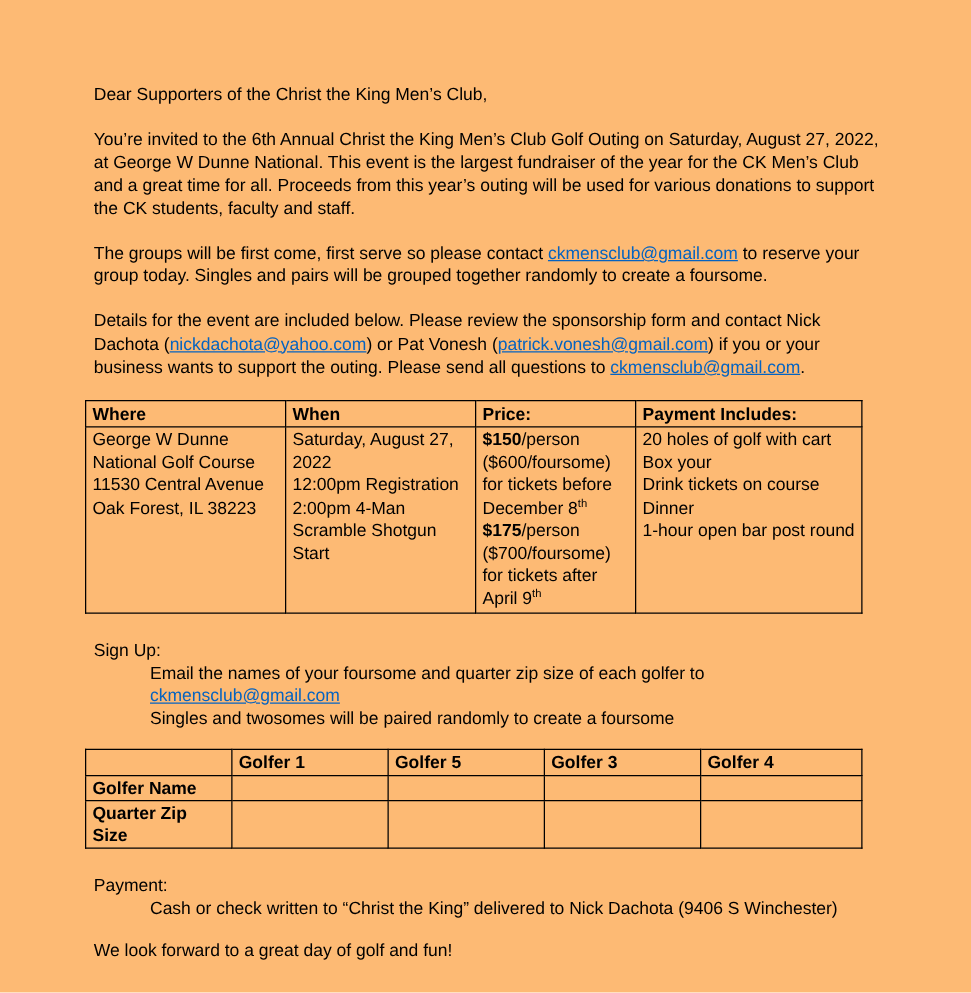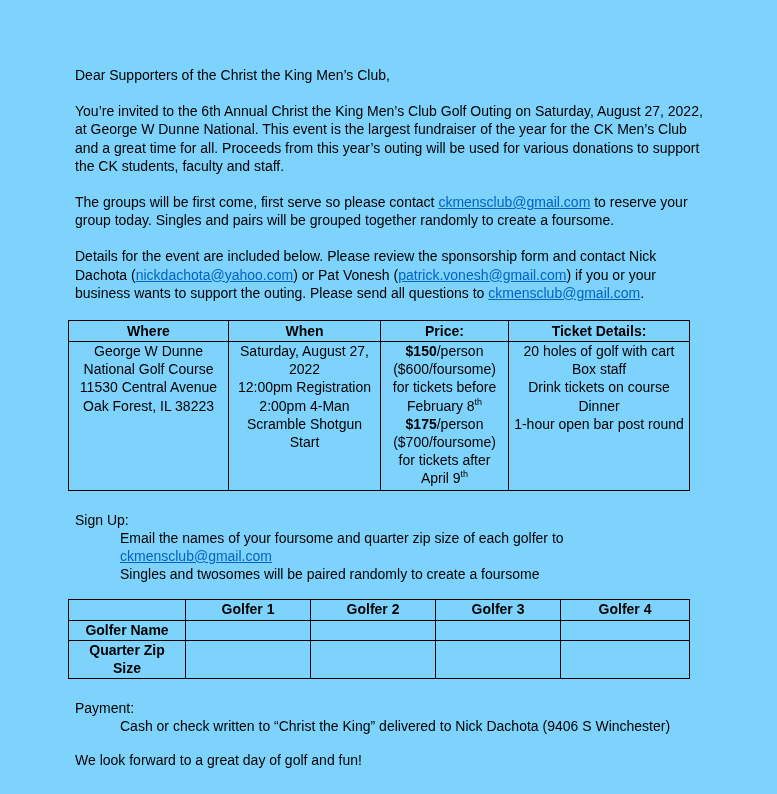--- a/index.html
+++ b/index.html
@@ -1,29 +1,29 @@
 <!DOCTYPE html>
 <html><head>
 <meta charset="utf-8">
 <style>
   html,body{margin:0;padding:0;background:#ffffff;}
   .page{
     width:777px;height:794px;box-sizing:border-box;
-    background:#7dd3fc;color:#000000;
+    background:#fdba74;color:#000000;
     font-family:"Liberation Sans",sans-serif;
     font-size:14px;line-height:1.3;
     padding:66px 72px 0 75px;
     overflow:hidden;
   }
   .para{margin:0 0 18px 0;}
   .heading-line{margin:0;}
   .indent{margin:0 0 16px 45px;}
   a.link{color:#0563C1;cursor:pointer;}
   table{border-collapse:collapse;table-layout:fixed;width:622px;margin:0 0 20px -7px;}
-  td{border:1px solid #000;padding:0 5px 2px 5px;vertical-align:top;text-align:center;}
+  td{border:1px solid #000;padding:0 5px 2px 5px;vertical-align:top;}
   .hdr{font-weight:bold;}
   .t1 tr.hrow td{padding-top:1px;padding-bottom:1px;}
   .t2 td{height:17px;padding-top:0;padding-bottom:1px;}
   sup{font-size:9px;vertical-align:super;line-height:0;}
   b{font-weight:bold;}
 </style>
 </head>
 <body>
 
 <div class="page">
@@ -41,40 +41,40 @@
       <col style="width:160px">
         <col style="width:152px">
         <col style="width:128px">
         <col>
     </colgroup>
     <tbody>
         <tr class="hrow">
       <td class="hdr">Where</td>
       <td class="hdr">When</td>
       <td class="hdr">Price:</td>
-      <td class="hdr">Ticket Details:</td>
+      <td class="hdr">Payment Includes:</td>
     </tr>
     <tr>
       <td>
         <div>George W Dunne National Golf Course</div>
         <div>11530 Central Avenue</div>
         <div>Oak Forest, IL 38223</div>
       </td>
       <td>
         <div>Saturday, August 27, 2022</div>
         <div>12:00pm Registration</div>
         <div>2:00pm 4-Man Scramble Shotgun Start</div>
       </td>
       <td>
-        <div><b>$150</b><span>/person ($600/foursome) for tickets before February 8</span><sup>th</sup></div>
+        <div><b>$150</b><span>/person ($600/foursome) for tickets before December 8</span><sup>th</sup></div>
         <div><b>$175</b><span>/person ($700/foursome) for tickets after April 9</span><sup>th</sup></div>
       </td>
       <td>
         <div>20 holes of golf with cart</div>
-        <div>Box staff</div>
+        <div>Box your</div>
         <div>Drink tickets on course</div>
         <div>Dinner</div>
         <div>1-hour open bar post round</div>
       </td>
     </tr>
   </tbody>
     </table>
 
   <p class="para heading-line">Sign Up:</p>
   <div class="indent">
@@ -87,21 +87,21 @@
       <col style="width:117px">
         <col style="width:125px">
         <col style="width:125px">
         <col style="width:125px">
         <col>
     </colgroup>
     <tbody>
         <tr>
       <td></td>
       <td class="hdr">Golfer 1</td>
-      <td class="hdr">Golfer 2</td>
+      <td class="hdr">Golfer 5</td>
       <td class="hdr">Golfer 3</td>
       <td class="hdr">Golfer 4</td>
     </tr>
     <tr>
       <td class="hdr">Golfer Name</td>
       <td></td>
       <td></td>
       <td></td>
       <td></td>
     </tr>

